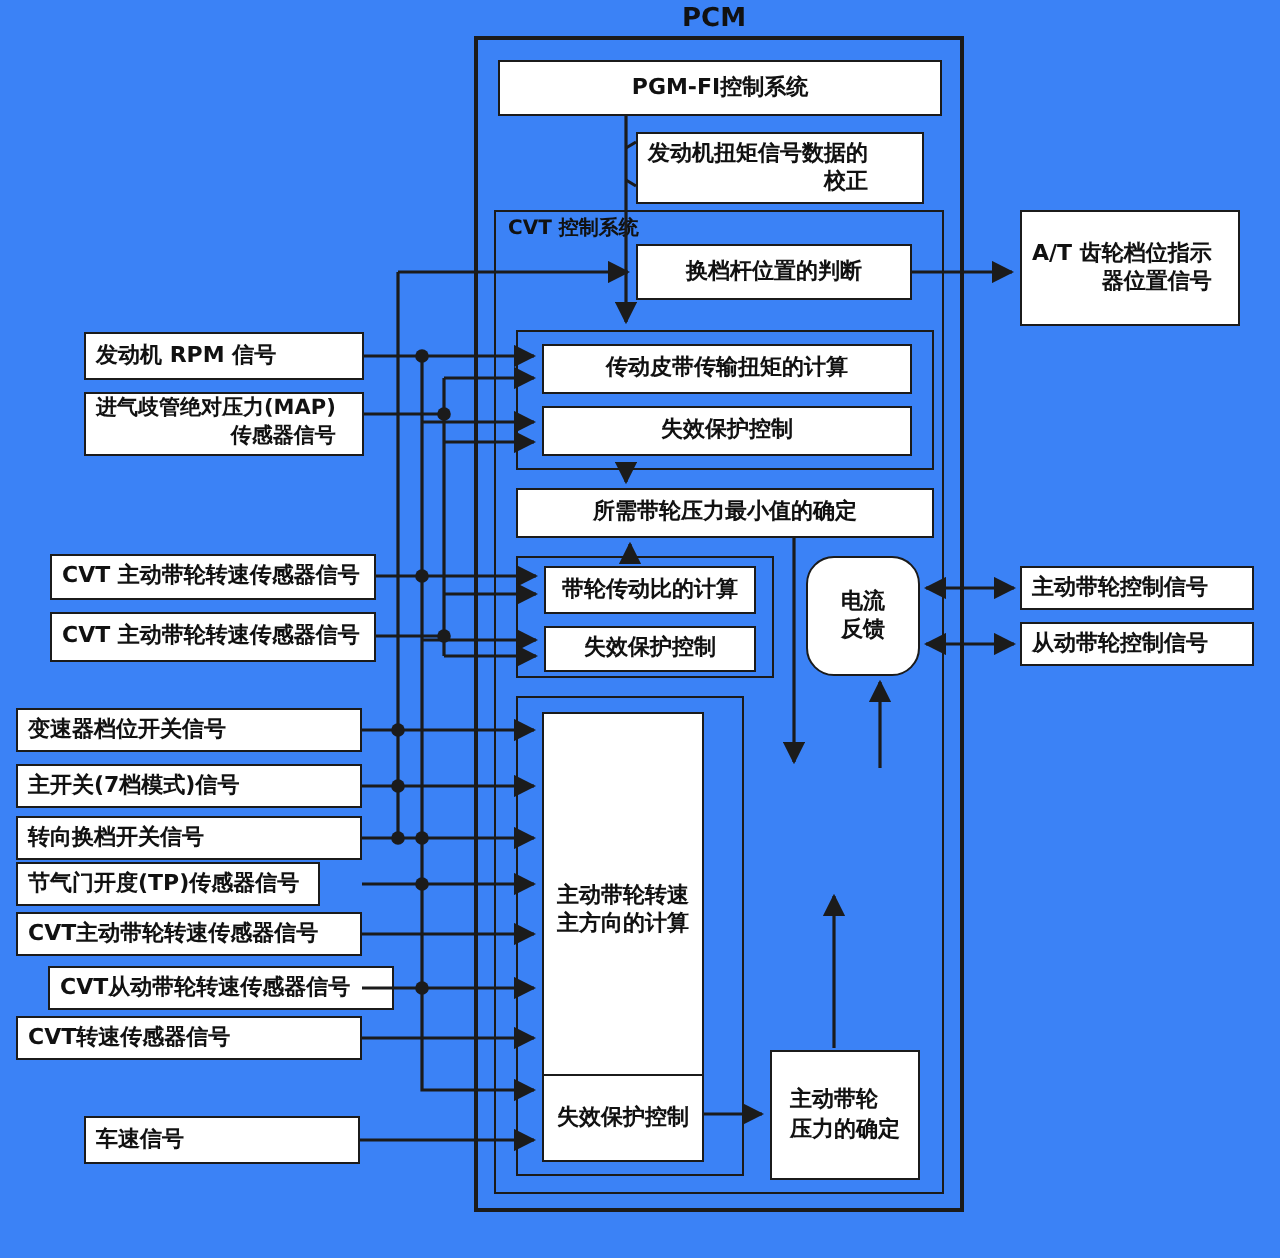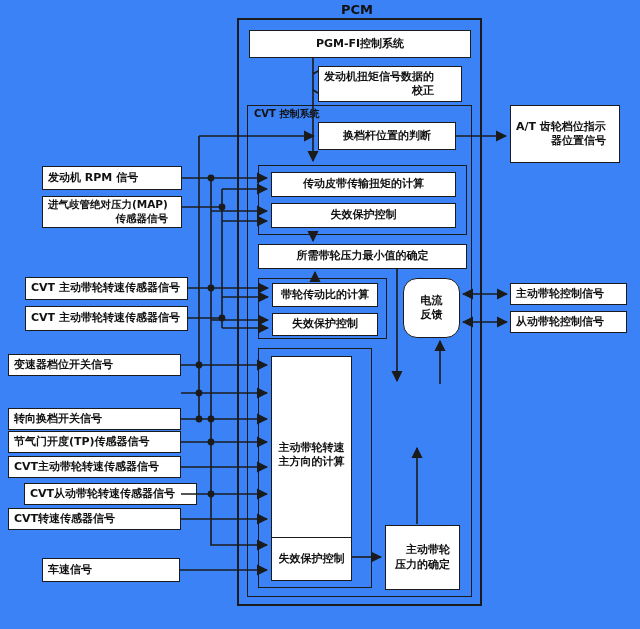--- a/index.html
+++ b/index.html
@@ -1,20 +1,20 @@
 <!DOCTYPE html>
 <html><head>
 <meta charset="utf-8">
 <style>
   html,body{margin:0;padding:0;}
   body{background:#ffffff;font-family:"DejaVu Sans","Liberation Sans",sans-serif;}
   #canvas{position:relative;width:640px;height:629px;background:#3b82f6;overflow:hidden;}
   .box{position:absolute;border:1.6px solid #1b1b1b;background:#ffffff;
        display:flex;align-items:center;justify-content:center;
-       font-size:11px;font-weight:bold;color:#111;text-align:right;
+       font-size:11px;font-weight:bold;color:#111;text-align:left;
        white-space:pre-line;line-height:1.3;box-sizing:border-box;}
   .container-box{position:absolute;border:1.6px solid #1b1b1b;background:transparent;box-sizing:border-box;}
   .outer{border-width:2px;}
   .left-text{justify-content:flex-start;text-align:right;padding:1px 5px;}
   .floating-label{position:absolute;font-size:10px;font-weight:bold;color:#111;white-space:nowrap;}
   #wires{position:absolute;left:0;top:0;z-index:6;pointer-events:none;}
   .leaf{z-index:3;}
   .cont{z-index:1;}
 </style>
 </head>
@@ -47,22 +47,23 @@
   <div class="box leaf" style="left:271px;top:537px;width:81px;height:44px;">失效保护控制</div>
   <div class="box leaf" style="left:385px;top:525px;width:75px;height:65px;">主动带轮
 压力的确定</div>
 
   <div class="box leaf left-text" style="left:42px;top:166px;width:140px;height:24px;">发动机 RPM 信号</div>
   <div class="box leaf left-text" style="left:42px;top:196px;width:140px;height:32px;font-size:10.5px;">进气歧管绝对压力(MAP)
 传感器信号</div>
   <div class="box leaf left-text" style="left:25px;top:277px;width:163px;height:23px;">CVT 主动带轮转速传感器信号</div>
   <div class="box leaf left-text" style="left:25px;top:306px;width:163px;height:25px;">CVT 主动带轮转速传感器信号</div>
   <div class="box leaf left-text" style="left:8px;top:354px;width:173px;height:22px;">变速器档位开关信号</div>
+  <div class="box leaf left-text" style="left:8px;top:382px;width:173px;height:22px;">主开关(7档模式)信号</div>
   <div class="box leaf left-text" style="left:8px;top:408px;width:173px;height:22px;">转向换档开关信号</div>
-  <div class="box leaf left-text" style="left:8px;top:431px;width:173px;height:22px;">节气门开度(TP)传感器信号</div>
+  <div class="box leaf left-text" style="left:8px;top:431px;width:152px;height:22px;">节气门开度(TP)传感器信号</div>
   <div class="box leaf left-text" style="left:8px;top:456px;width:173px;height:22px;">CVT主动带轮转速传感器信号</div>
   <div class="box leaf left-text" style="left:8px;top:483px;width:173px;height:22px;margin-left:16px;">CVT从动带轮转速传感器信号</div>
   <div class="box leaf left-text" style="left:8px;top:508px;width:173px;height:22px;">CVT转速传感器信号</div>
   <div class="box leaf left-text" style="left:42px;top:558px;width:138px;height:24px;">车速信号</div>
 
   <div class="box leaf left-text" style="left:510px;top:105px;width:110px;height:58px;">A/T 齿轮档位指示
 器位置信号</div>
   <div class="box leaf left-text" style="left:510px;top:283px;width:117px;height:22px;">主动带轮控制信号</div>
   <div class="box leaf left-text" style="left:510px;top:311px;width:117px;height:22px;">从动带轮控制信号</div>
 

